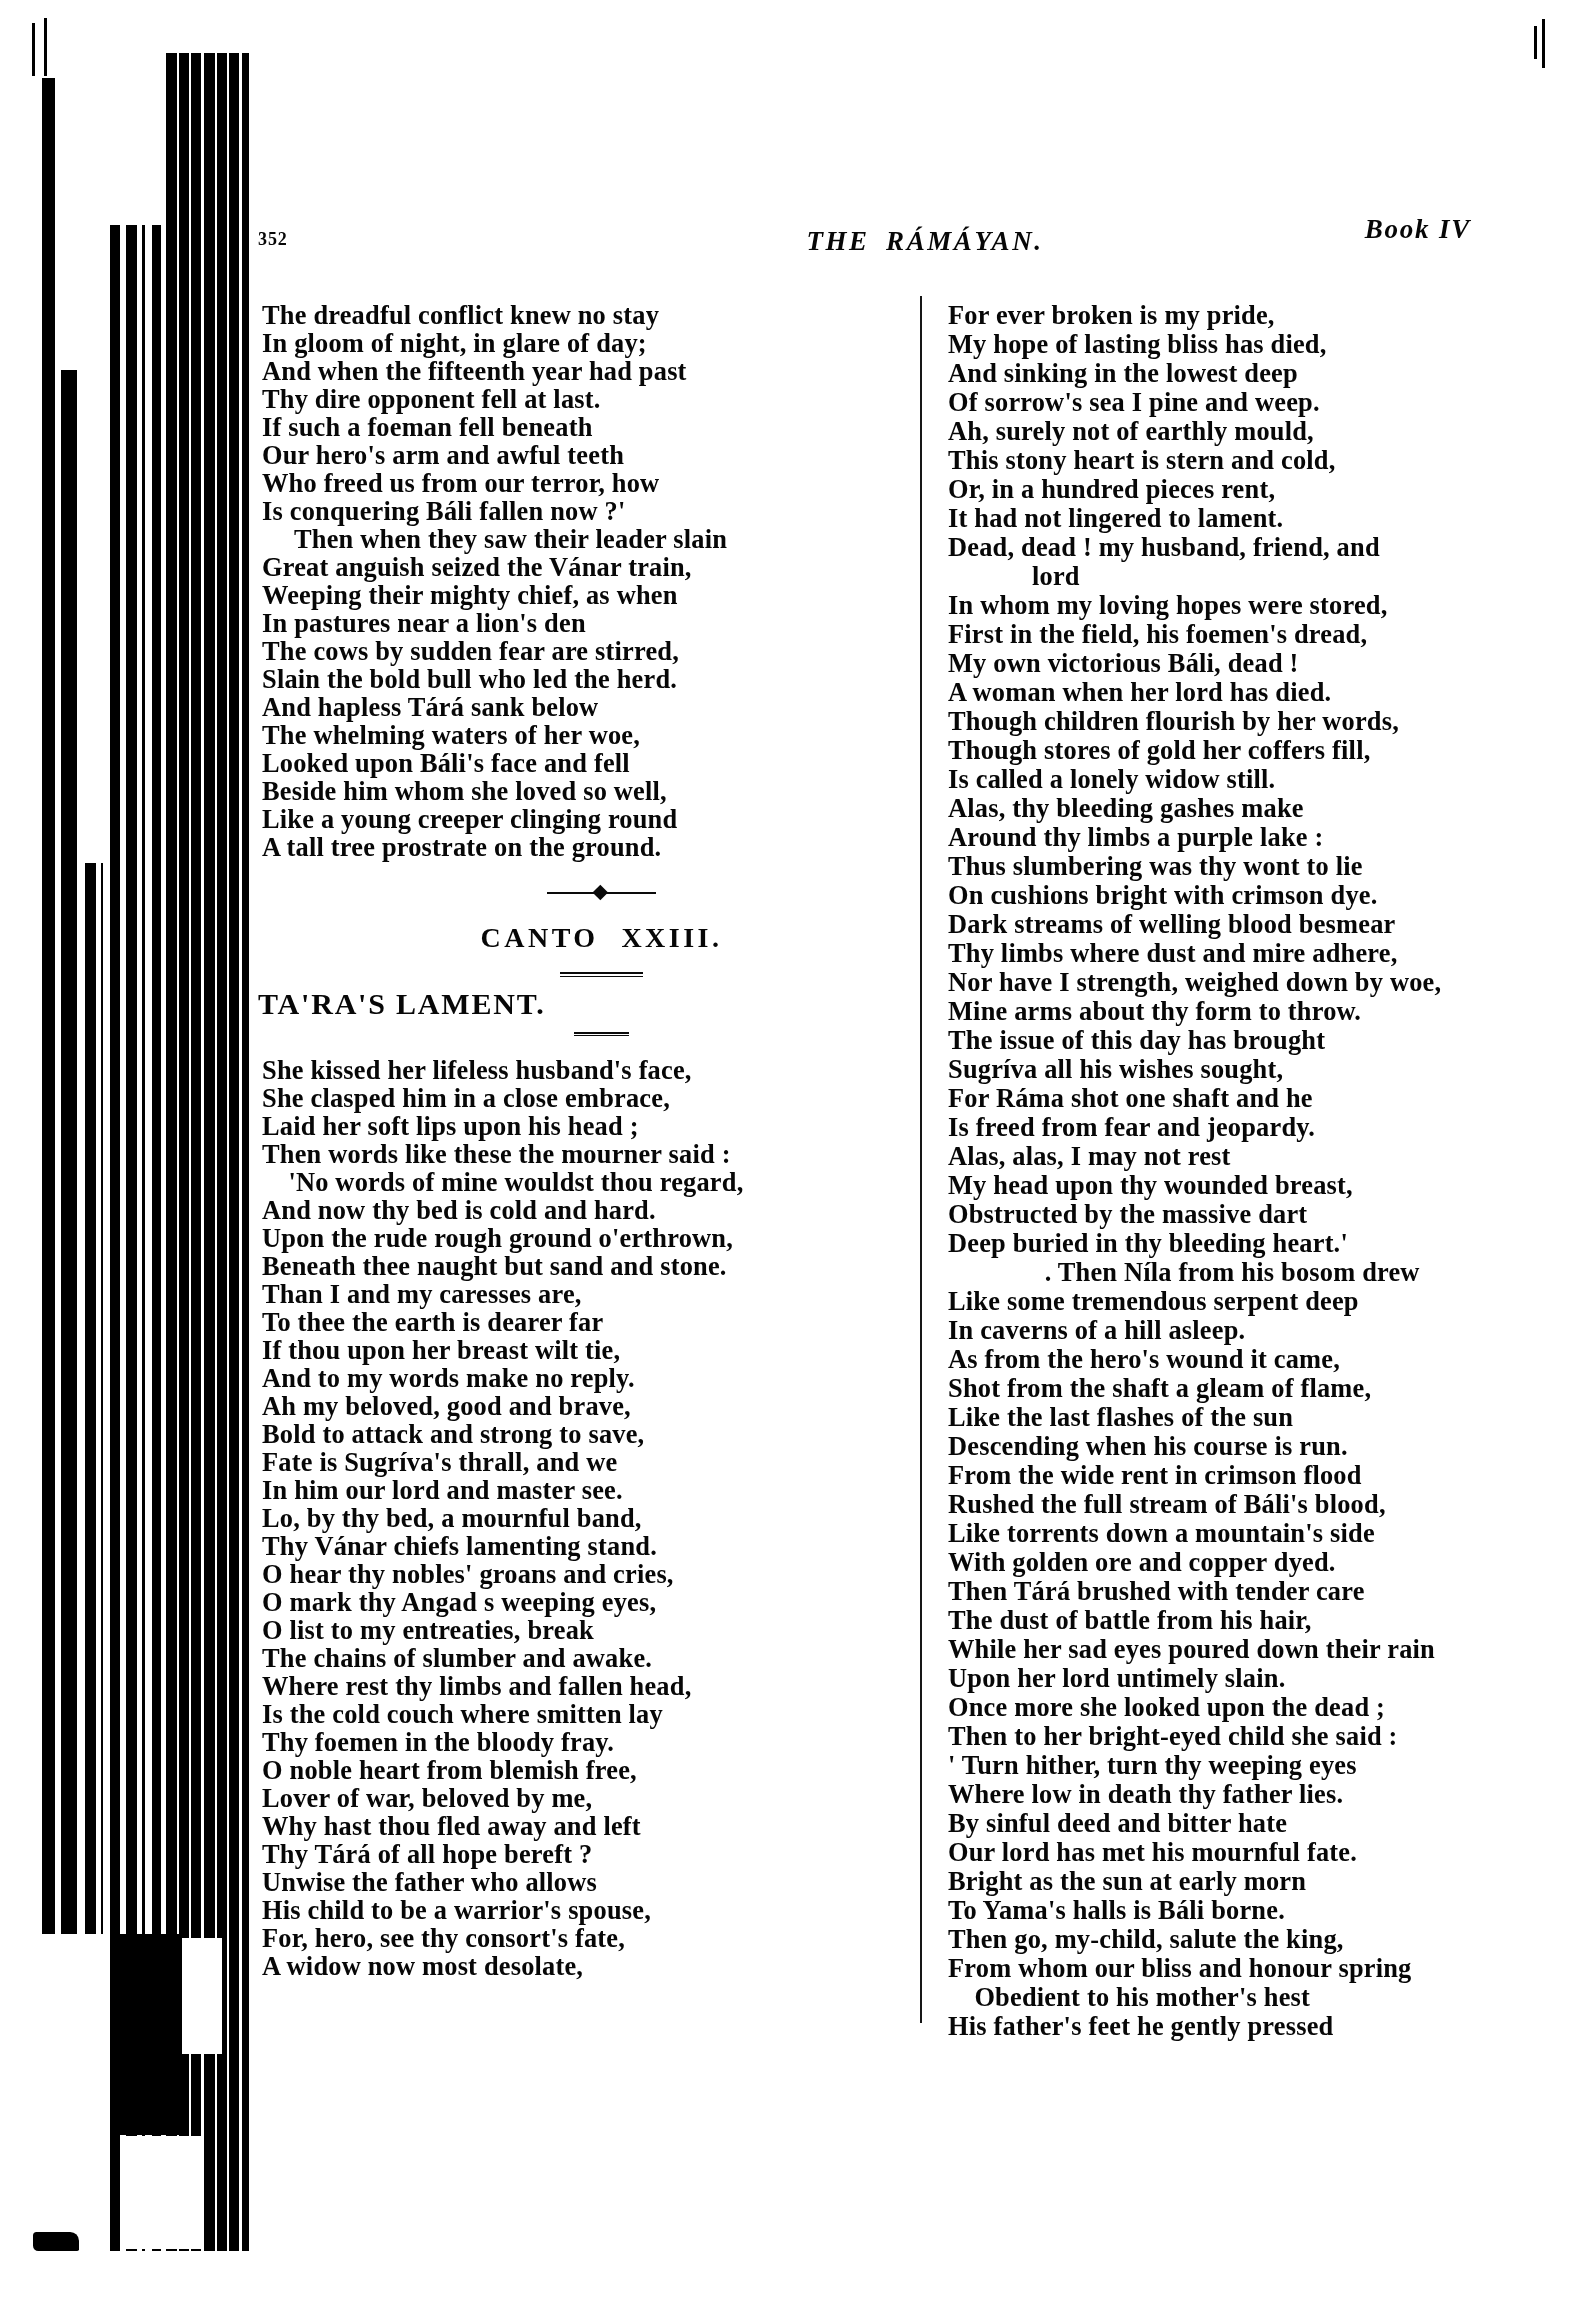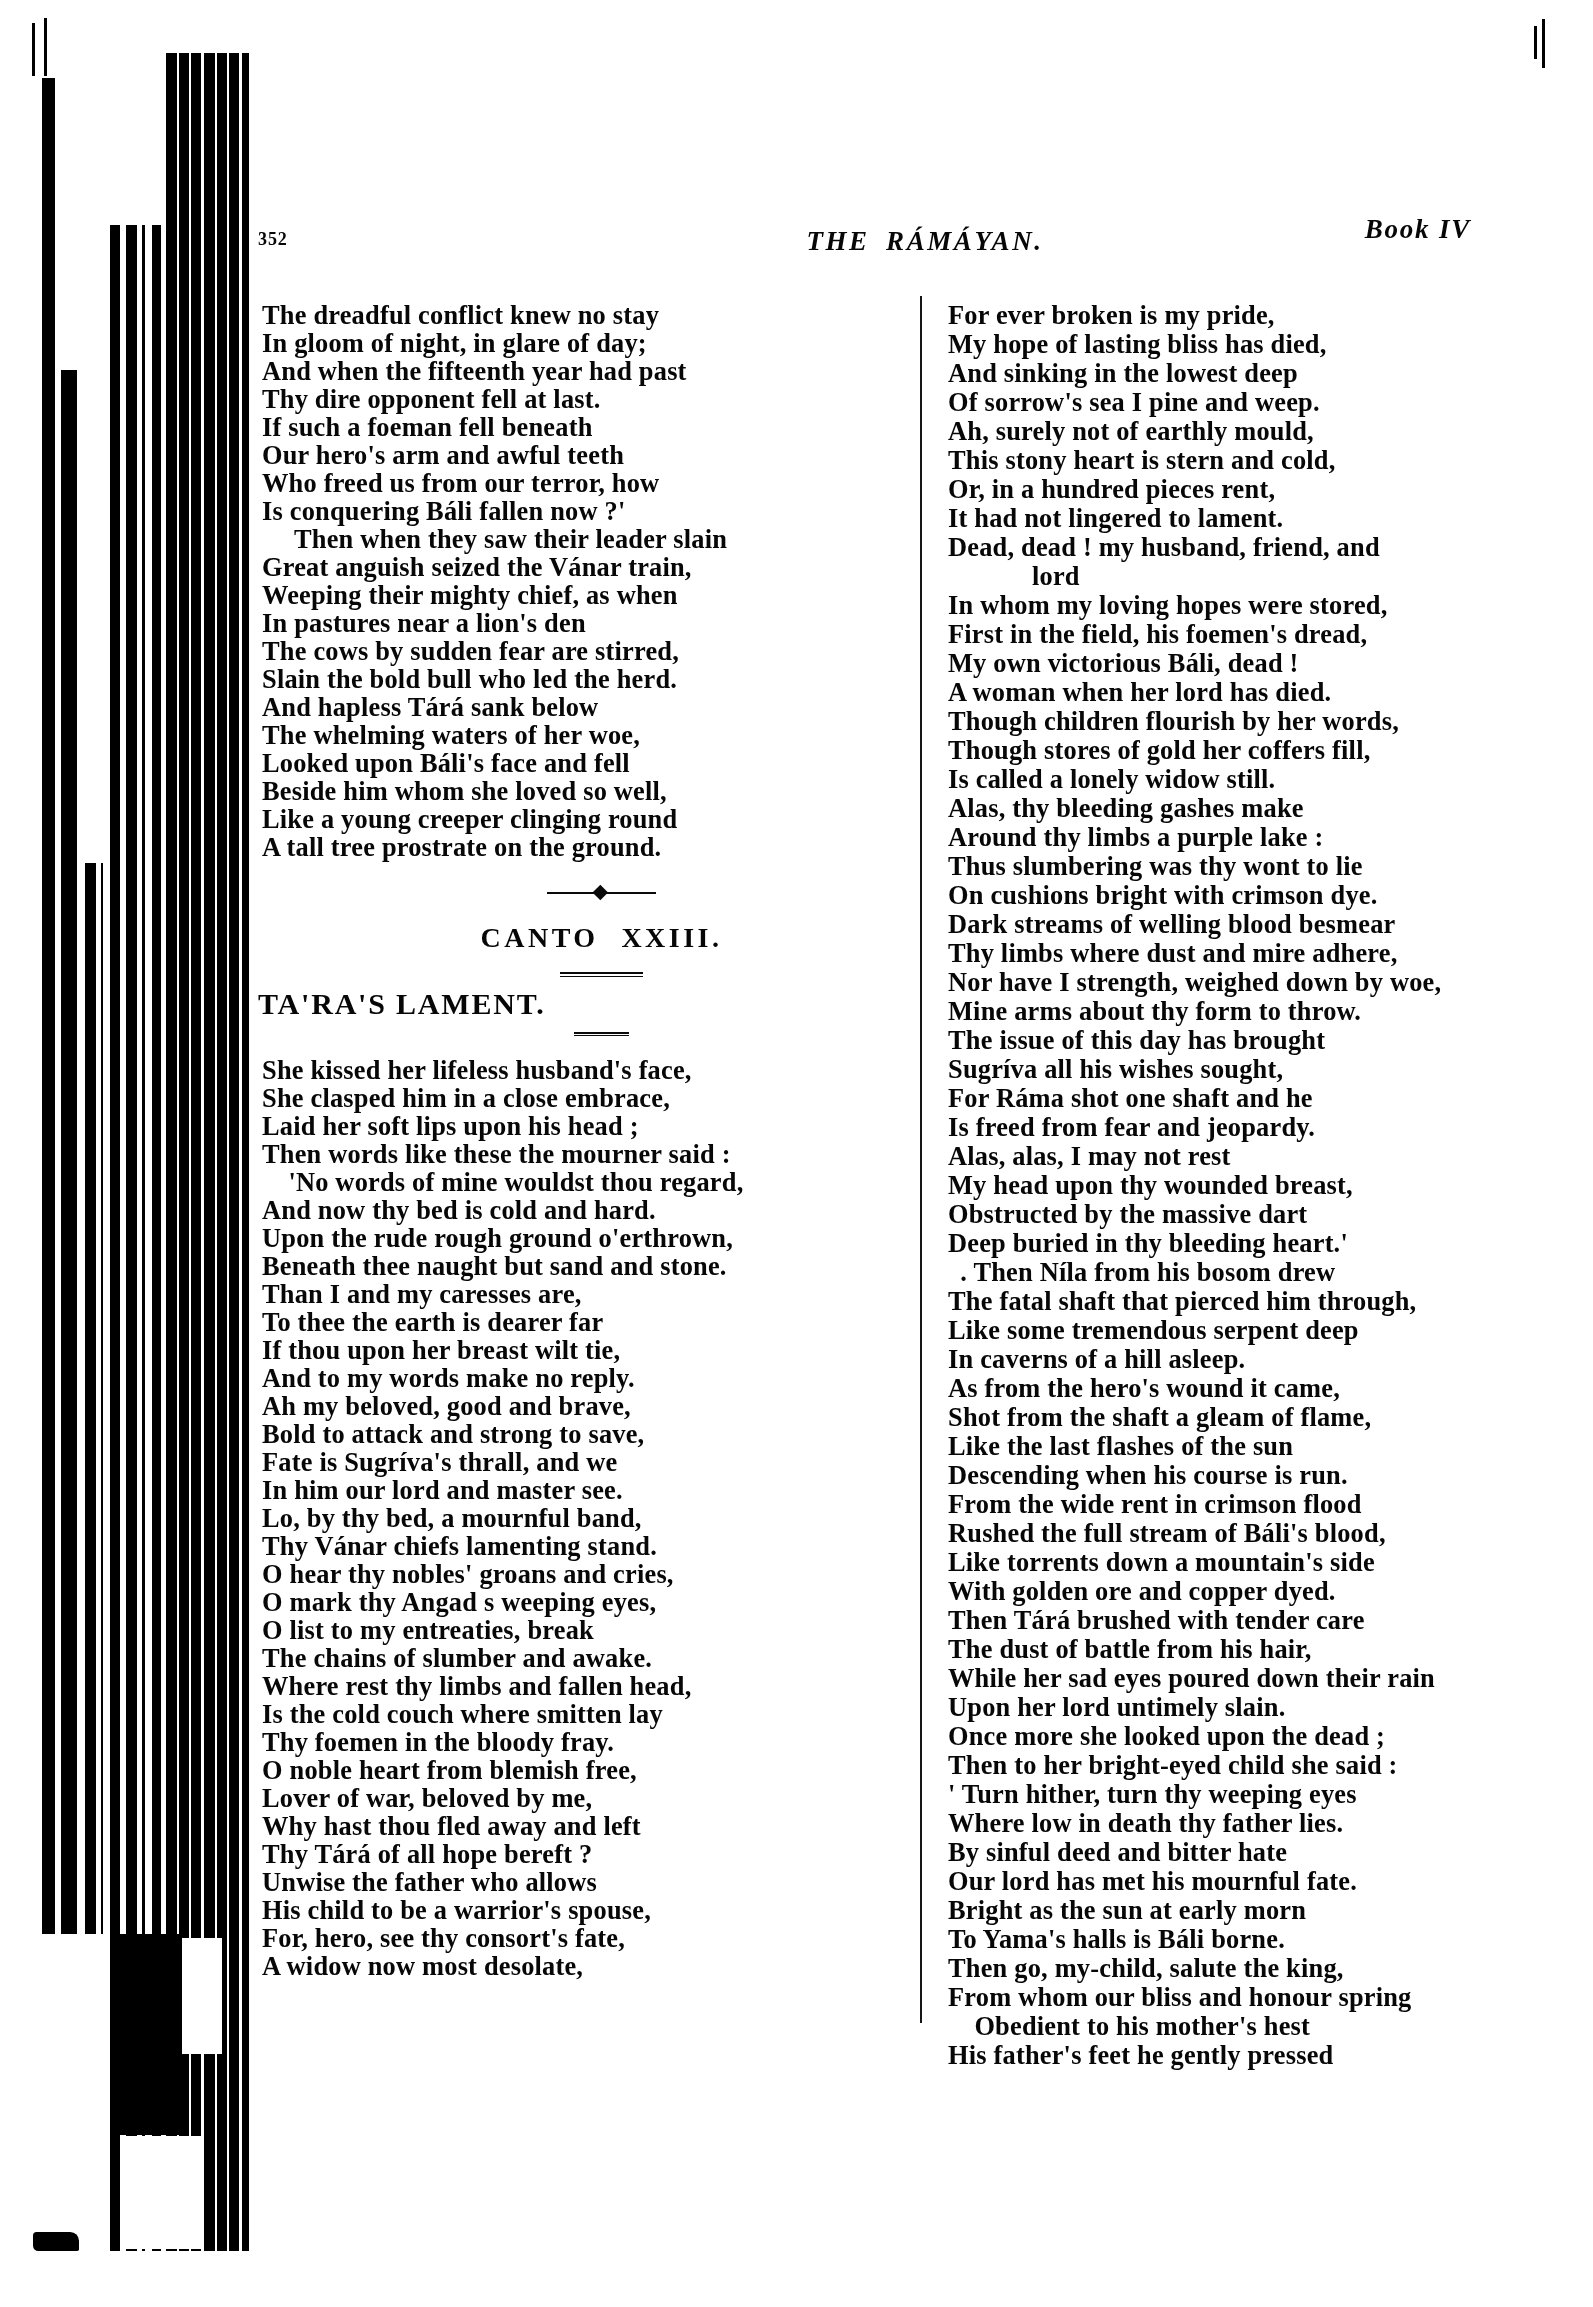--- a/index.html
+++ b/index.html
@@ -178,22 +178,21 @@
         <div class="line">Nor have I strength, weighed down by woe,</div>
         <div class="line">Mine arms about thy form to throw.</div>
         <div class="line">The issue of this day has brought</div>
         <div class="line">Sugríva all his wishes sought,</div>
         <div class="line">For Ráma shot one shaft and he</div>
         <div class="line">Is freed from fear and jeopardy.</div>
         <div class="line">Alas, alas, I may not rest</div>
         <div class="line">My head upon thy wounded breast,</div>
         <div class="line">Obstructed by the massive dart</div>
         <div class="line">Deep buried in thy bleeding heart.'</div>
-        <div class="line" style="padding-left: 12.3px;">. Then Níla from his bosom drew</div>
-        <div class="line">The fatal shaft that pierced him through,</div>
+        <div class="line" style="padding-left: 12.3px; text-align: center;">. Then Níla from his bosom drew</div>
         <div class="line">Like some tremendous serpent deep</div>
         <div class="line">In caverns of a hill asleep.</div>
         <div class="line">As from the hero's wound it came,</div>
         <div class="line">Shot from the shaft a gleam of flame,</div>
         <div class="line">Like the last flashes of the sun</div>
         <div class="line">Descending when his course is run.</div>
         <div class="line">From the wide rent in crimson flood</div>
         <div class="line">Rushed the full stream of Báli's blood,</div>
         <div class="line">Like torrents down a mountain's side</div>
         <div class="line">With golden ore and copper dyed.</div>

